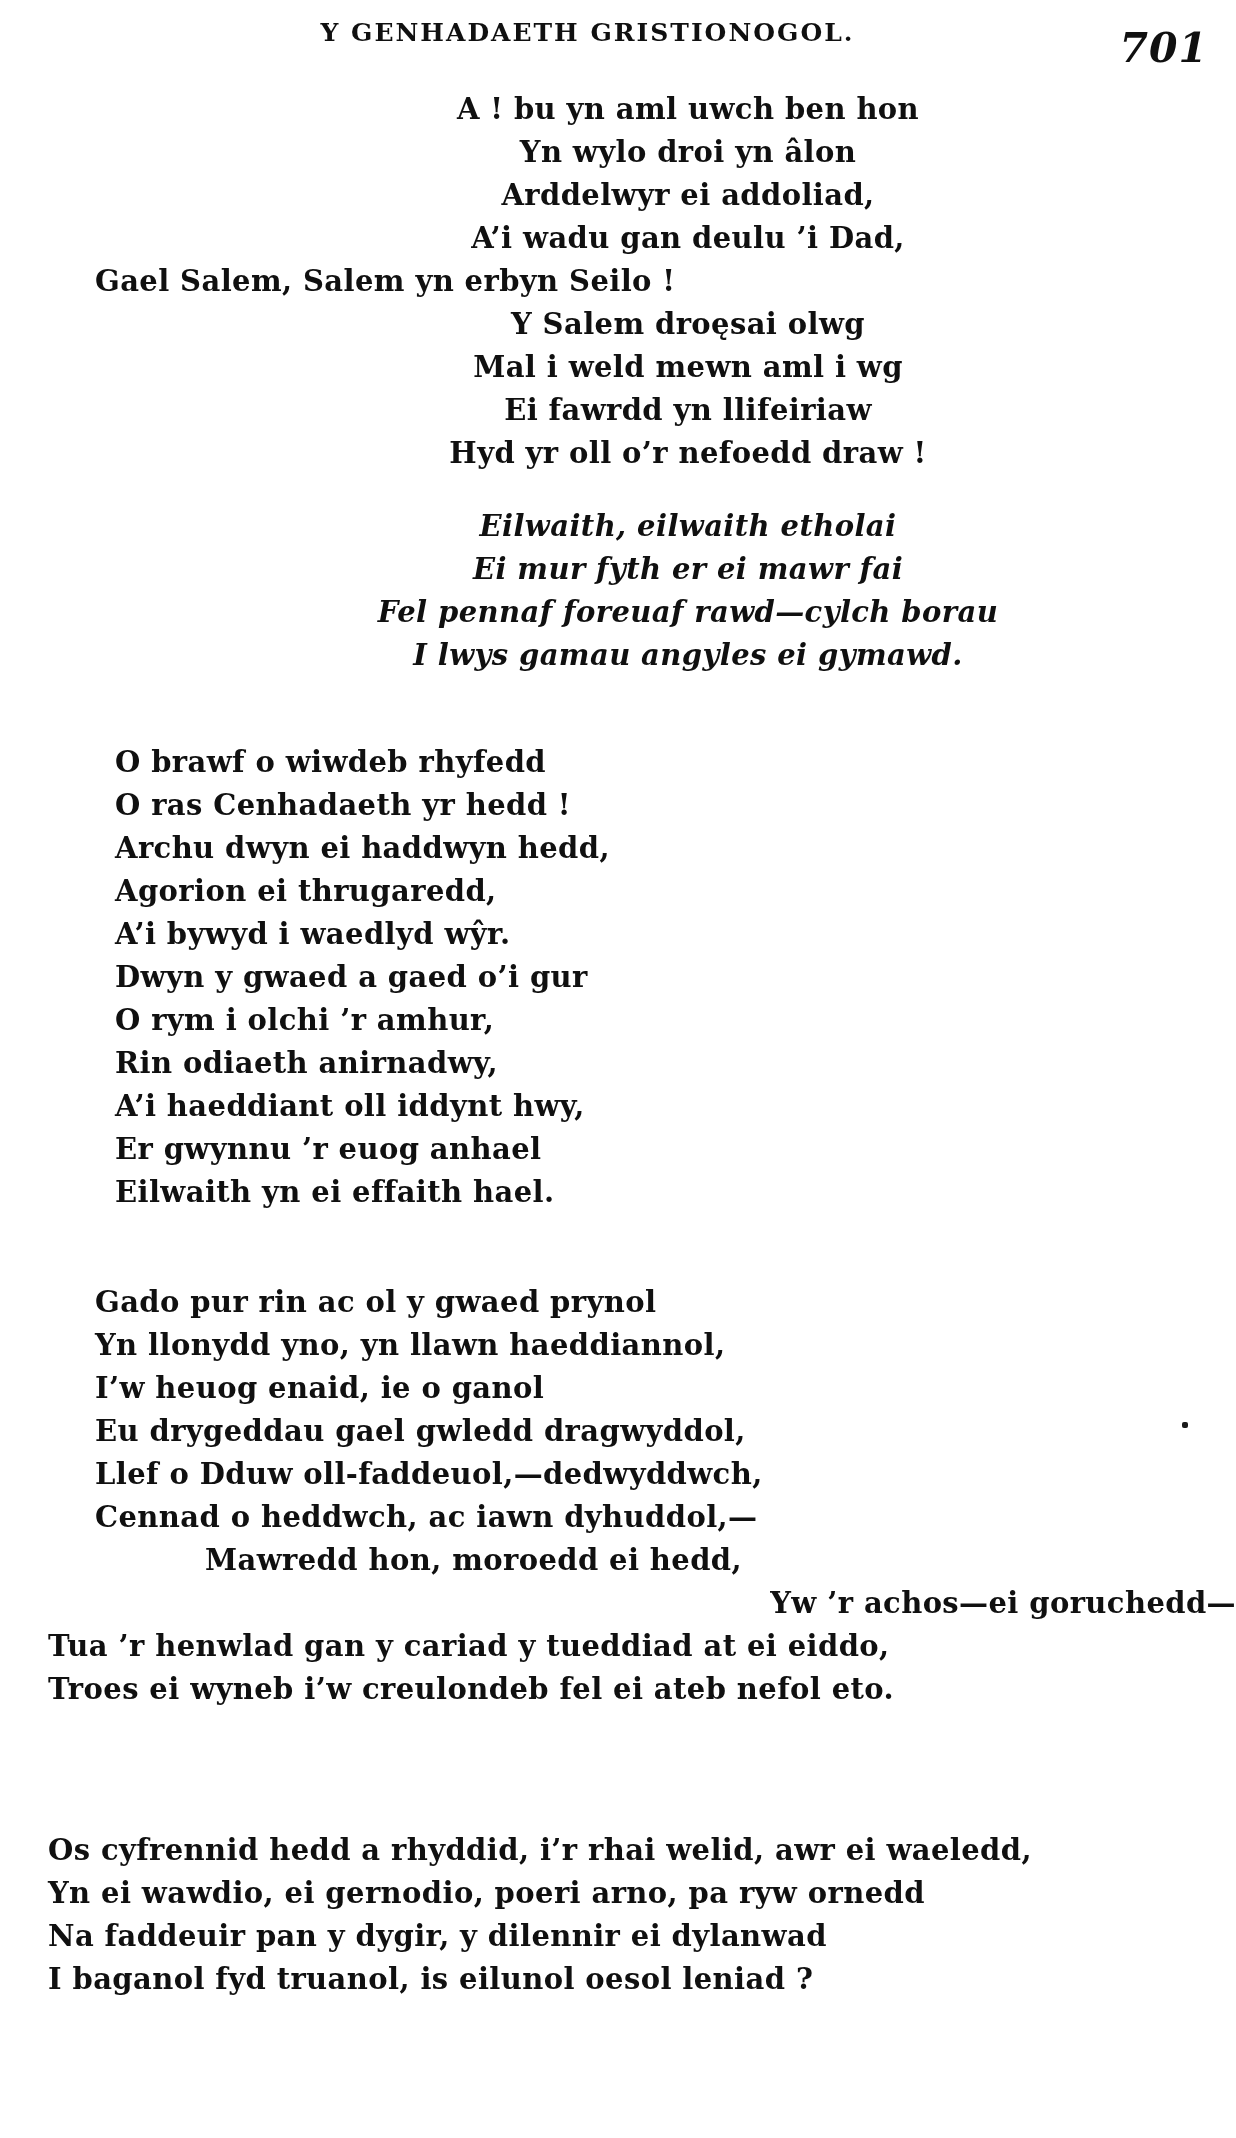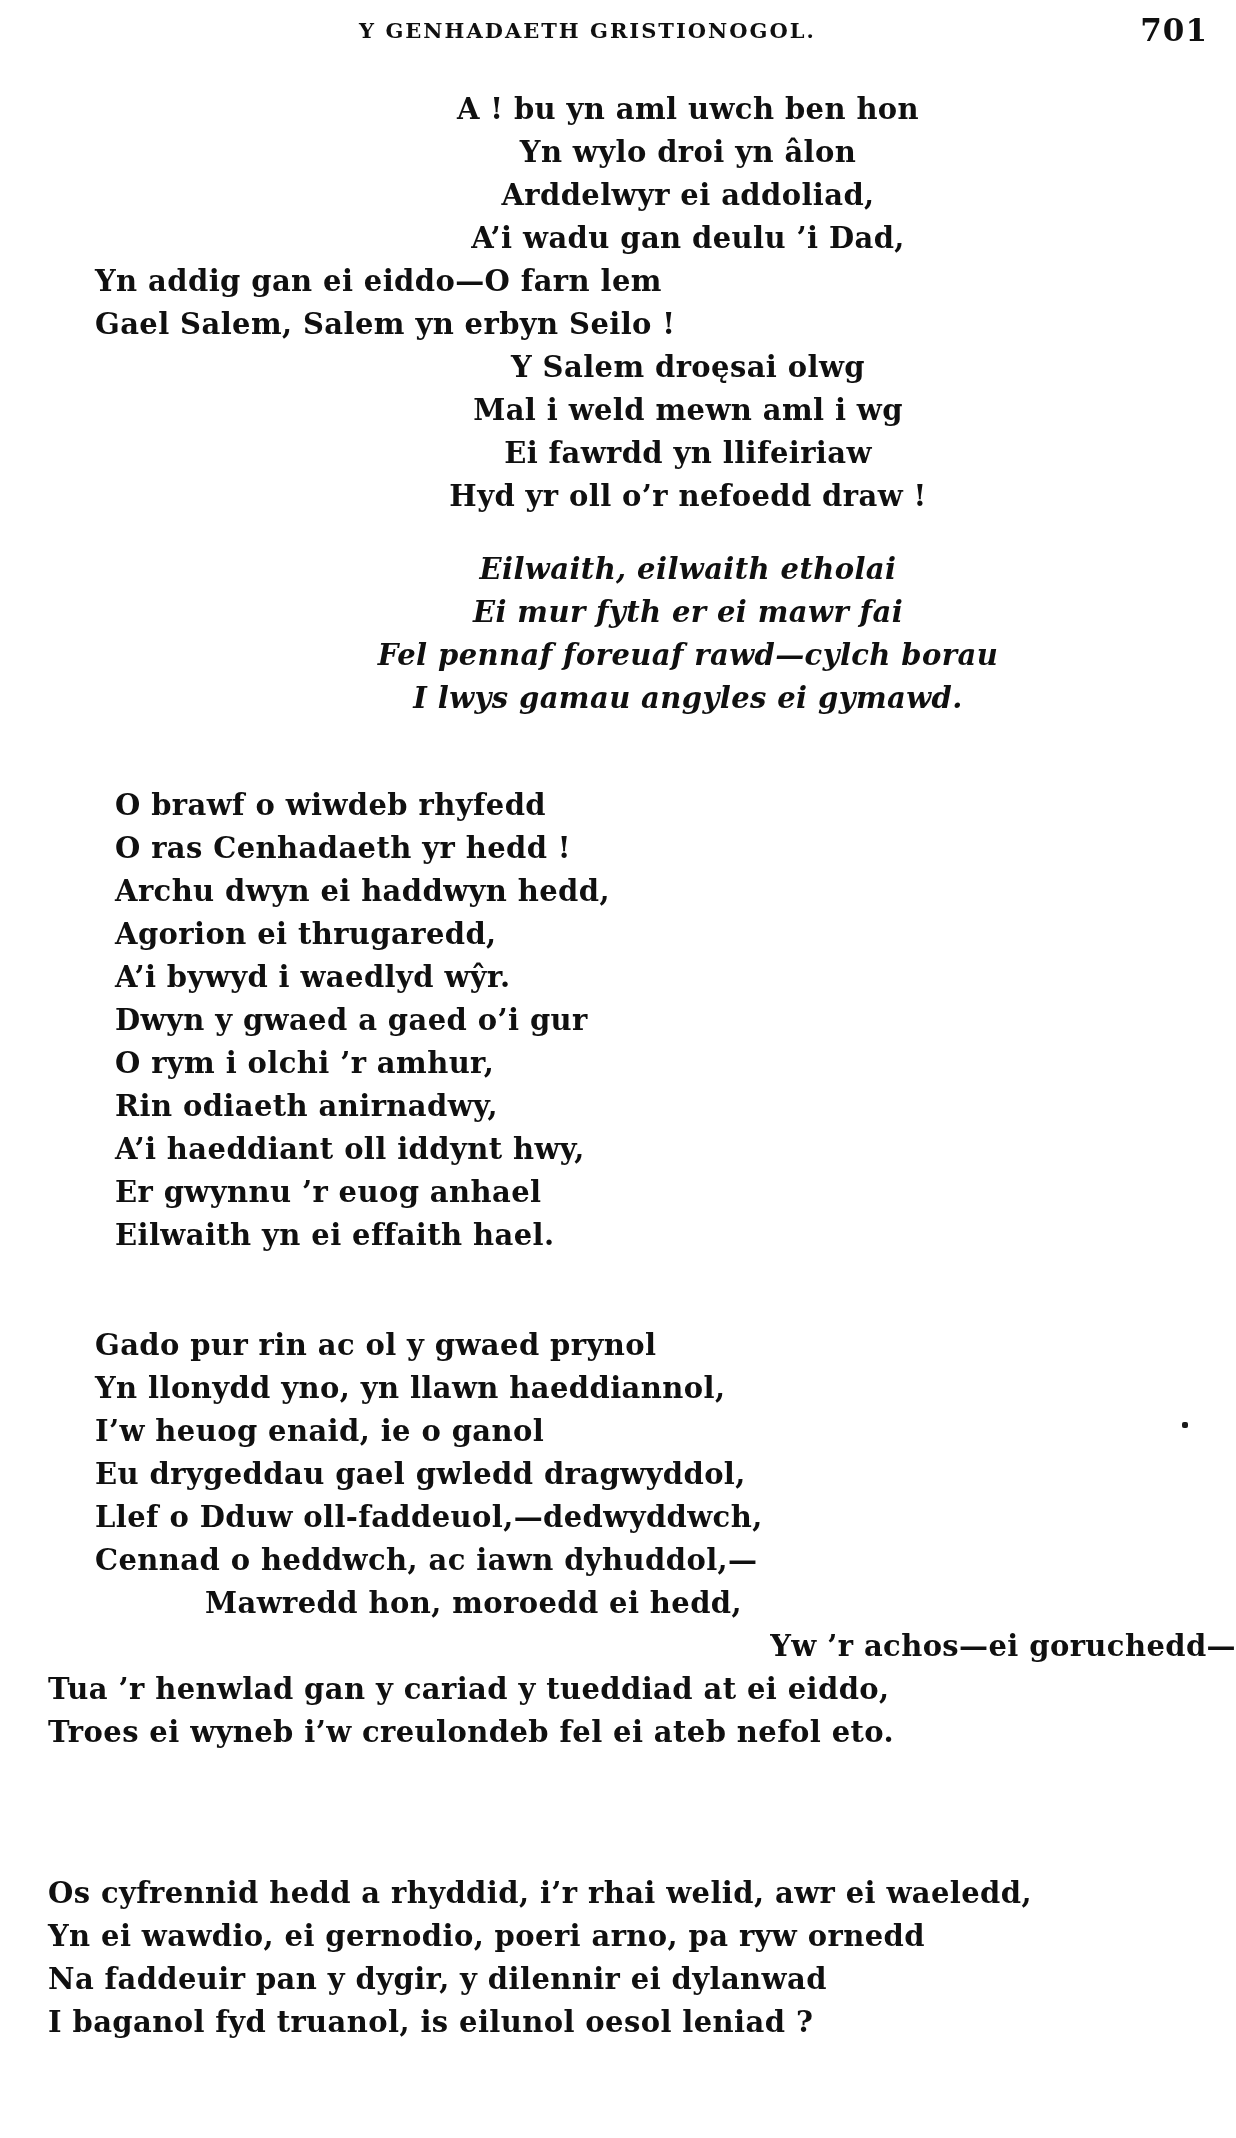--- a/index.html
+++ b/index.html
@@ -21,30 +21,31 @@
     position: relative;
     height: 40px;
     padding-top: 18px;
   }
   .header .title {
     position: absolute;
     left: 295px;
     width: 585px;
     top: 18px;
     text-align: center;
-    font-size: 21px;
+    font-size: 25px;
     letter-spacing: 2px;
     white-space: nowrap;
   }
   .header .pagenum {
     position: absolute;
     right: 28px;
-    top: 12px;
-    font-size: 31px;
+    top: 24px;
+    font-size: 41px;
     letter-spacing: 1px;
+    font-style: italic;
   }
   .poem {
     margin-top: 30px;
     font-size: 29px;
     line-height: 43px;
     letter-spacing: 0.4px;
     white-space: nowrap;
   }
   .stanza { margin: 0; }
   .stanza.s2 { margin-top: 30px; font-style: italic; }
@@ -78,21 +79,20 @@
     <div class="pagenum">701</div>
   </div>
 
   <div class="poem">
 
     <div class="stanza s1">
       <div class="line ind2">A ! bu yn aml uwch ben hon</div>
       <div class="line ind2">Yn wylo droi yn âlon</div>
       <div class="line ind2">Arddelwyr ei addoliad,</div>
       <div class="line ind2">A’i wadu gan deulu ’i Dad,</div>
-      <div class="line ind1">Yn addig gan ei eiddo—O farn lem</div>
       <div class="line ind1">Gael Salem, Salem yn erbyn Seilo !</div>
       <div class="line ind2">Y Salem droęsai olwg</div>
       <div class="line ind2">Mal i weld mewn aml i wg</div>
       <div class="line ind2">Ei fawrdd yn llifeiriaw</div>
       <div class="line ind2">Hyd yr oll o’r nefoedd draw !</div>
     </div>
 
     <div class="stanza s2">
       <div class="line ind2">Eilwaith, eilwaith etholai</div>
       <div class="line ind2">Ei mur fyth er ei mawr fai</div>

